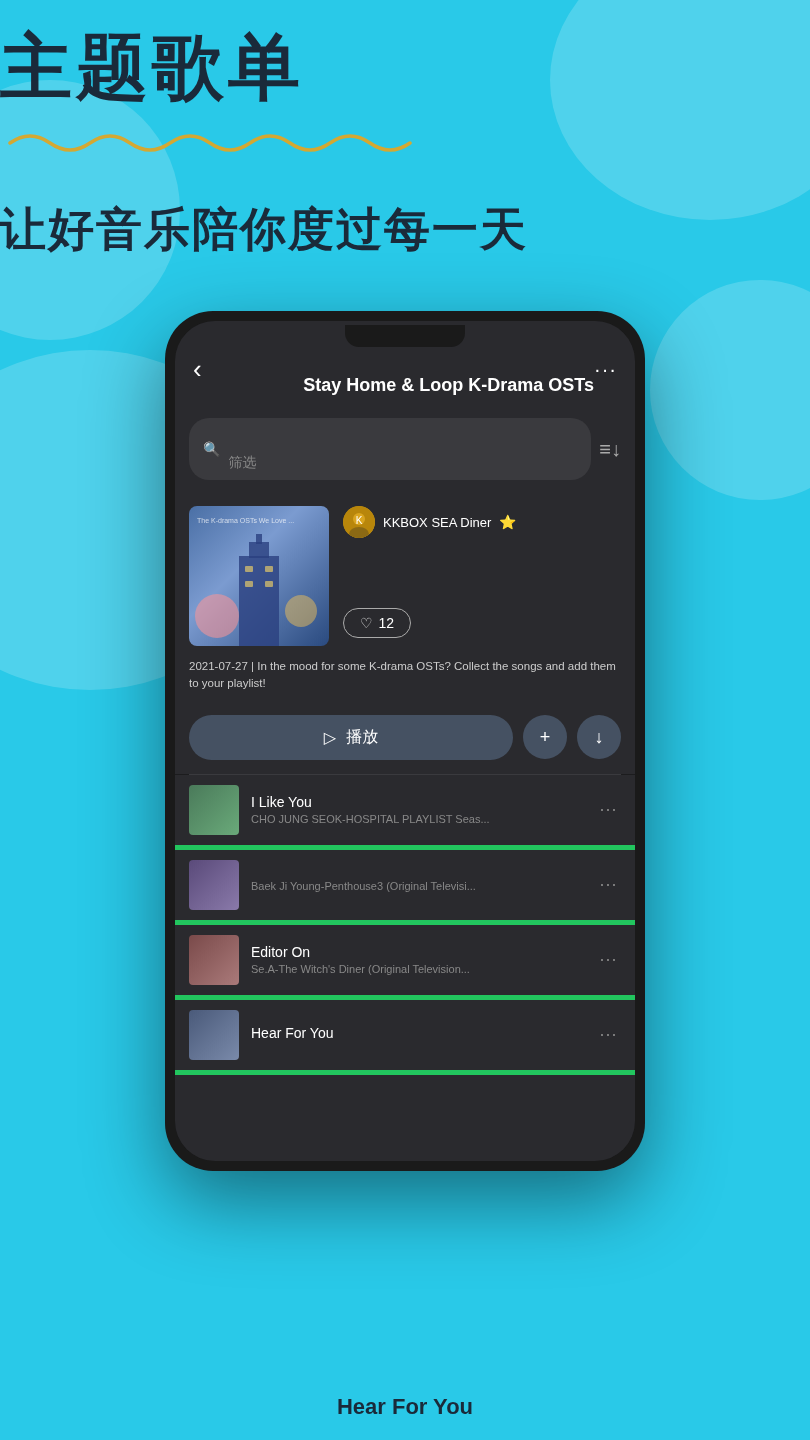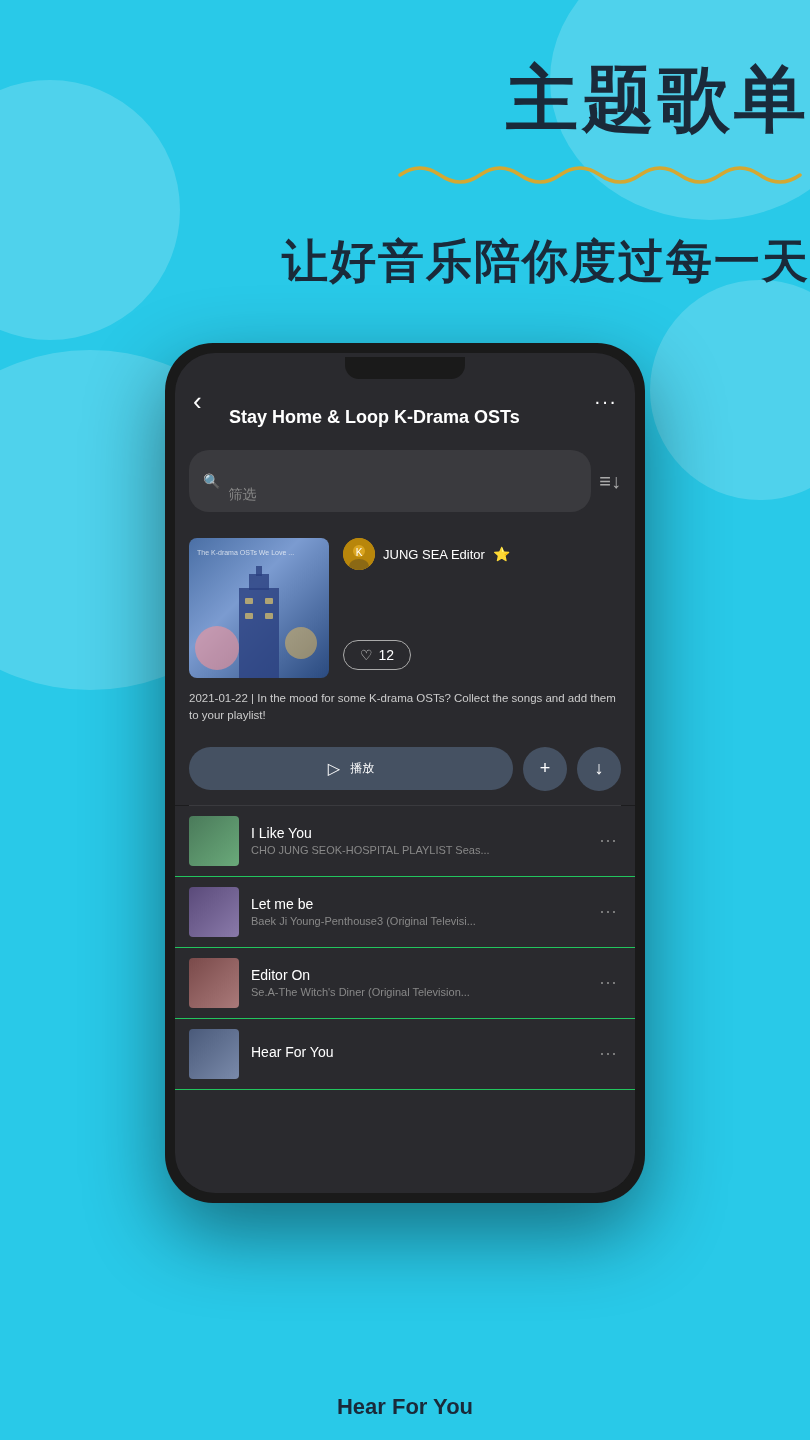--- a/index.html
+++ b/index.html
@@ -19,22 +19,22 @@
       background: rgba(255,255,255,0.18);
     }
     .blob1 { width: 320px; height: 280px; top: -60px; right: -60px; }
     .blob2 { width: 260px; height: 260px; top: 80px; left: -80px; }
     .blob3 { width: 380px; height: 340px; top: 350px; left: -100px; }
     .blob4 { width: 220px; height: 220px; top: 280px; right: -60px; }
 
     .page-title-section {
       position: relative;
       z-index: 2;
-      text-align: right;
-      padding-top: 60px;
+      text-align: left;
+      padding-top: 28px;
     }
 
     .main-title {
       font-size: 72px;
       font-weight: 900;
       color: #1a2a3a;
       letter-spacing: 4px;
       line-height: 1.1;
     }
 
@@ -104,21 +104,21 @@
 
     .back-btn {
       color: #fff;
       font-size: 26px;
       width: 36px;
       cursor: pointer;
     }
 
     .top-title {
       flex: 1;
-      text-align: left;
+      text-align: right;
       color: #fff;
       font-size: 18px;
       font-weight: 600;
       margin-top: 32px;
     }
 
     .more-btn {
       color: #fff;
       font-size: 20px;
       letter-spacing: 1px;
@@ -284,21 +284,21 @@
       color: #fff;
       font-size: 16px;
       display: flex;
       align-items: center;
       justify-content: center;
       gap: 10px;
       cursor: pointer;
     }
 
     .play-btn-label {
-      font-size: 12px;
+      font-size: 16px;
       font-weight: 500;
       color: #fff;
     }
 
     .icon-btn {
       width: 44px;
       height: 44px;
       background: rgba(150,200,255,0.25);
       border-radius: 50%;
       display: flex;
@@ -322,21 +322,21 @@
       flex: 1;
       overflow: hidden;
       background: #2a2a2e;
     }
 
     .song-item {
       display: flex;
       align-items: center;
       padding: 10px 14px;
       gap: 12px;
-      border-bottom: 1px solid #22c55e;
+      border-bottom: 5px solid #22c55e;
     }
 
     .song-thumb {
       width: 50px;
       height: 50px;
       border-radius: 4px;
       flex-shrink: 0;
       object-fit: cover;
     }
 
@@ -458,33 +458,33 @@
         <div class="album-info-right">
           <div class="editor-row">
             <div class="editor-avatar">
               <svg width="32" height="32" viewBox="0 0 32 32" xmlns="http://www.w3.org/2000/svg">
                 <circle cx="16" cy="16" r="16" fill="#b8860b"></circle>
                 <circle cx="16" cy="13" r="6" fill="#daa520"></circle>
                 <ellipse cx="16" cy="28" rx="10" ry="7" fill="#8b6914"></ellipse>
                 <text x="16" y="18" text-anchor="middle" font-size="10" fill="#fff">K</text>
               </svg>
             </div>
-            <span class="editor-name">JUNG SEA Editor</span>
+            <span class="editor-name">KKBOX SEA Diner</span>
             <span class="star-icon">⭐</span>
           </div>
 
           <div class="like-btn">
             <span class="heart-icon">♡</span>
             <span>12</span>
           </div>
         </div>
       </div>
 
       <div class="description-section">
-        <div class="description-text">2021-01-22 | In the mood for some K-drama OSTs? Collect the songs and add them to your playlist!</div>
+        <div class="description-text">2021-07-27 | In the mood for some K-drama OSTs? Collect the songs and add them to your playlist!</div>
       </div>
 
       <div class="action-row">
         <button class="play-btn">
           <span>▷</span>
           <span class="play-btn-label">播放</span>
         </button>
         <div class="icon-btn">+</div>
         <div class="icon-btn">↓</div>
       </div>
@@ -498,21 +498,20 @@
           <div class="song-info">
             <div class="song-title">I Like You</div>
             <div class="song-subtitle">CHO JUNG SEOK-HOSPITAL PLAYLIST Seas...</div>
           </div>
           <div class="song-more">···</div>
         </div>
 
         <div class="song-item">
           <div class="song-thumb song-thumb-2"></div>
           <div class="song-info">
-            <div class="song-title">Let me be</div>
             <div class="song-subtitle">Baek Ji Young-Penthouse3 (Original Televisi...</div>
           </div>
           <div class="song-more">···</div>
         </div>
 
         <div class="song-item">
           <div class="song-thumb song-thumb-3"></div>
           <div class="song-info">
             <div class="song-title">Editor On</div>
             <div class="song-subtitle">Se.A-The Witch's Diner (Original Television...</div>

